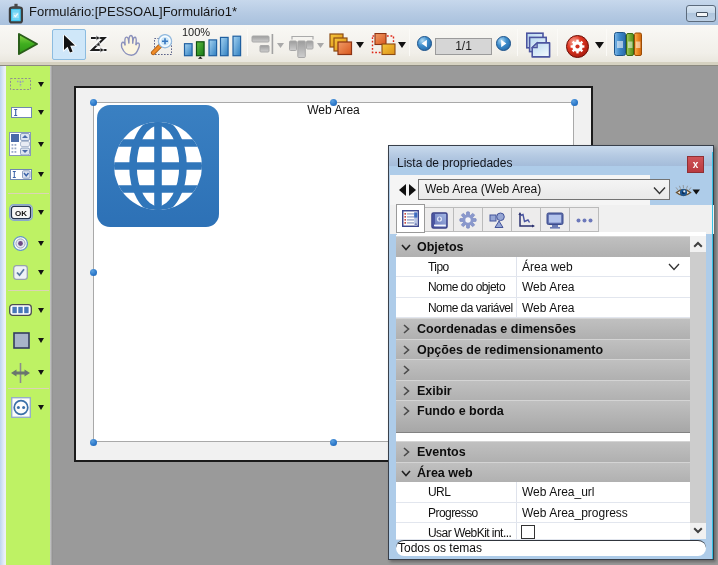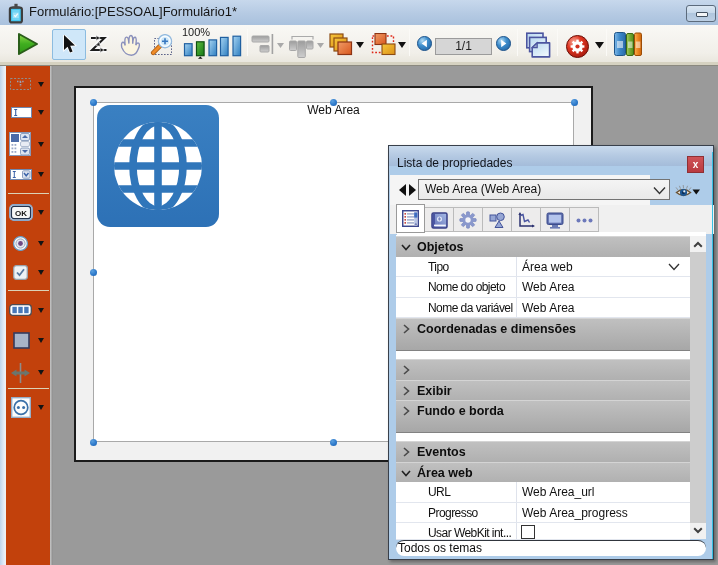--- a/index.html
+++ b/index.html
@@ -19,21 +19,21 @@
 
 #toolbar { position:absolute; left:0; top:25px; width:718px; height:41px;
   background:linear-gradient(#f9f8f5 0%, #f1efe9 70%, #e7e4da 100%);
   border-bottom:1px solid #8b897f; }
 #toolbar::after { content:""; position:absolute; left:0; bottom:0; width:100%; height:3px; background:#d6d2c1; }
 .tsep { position:absolute; top:4px; width:1px; height:27px; background:#cdc9ba; border-right:1px solid #fbfaf7; }
 #selarrow { position:absolute; left:52px; top:4px; width:34px; height:31px; background:#cfe7f9; border:1px solid #8cbce0; border-radius:2px; }
 .zoomtxt { position:absolute; left:166px; top:1px; width:60px; text-align:center; font-size:11px; color:#1a1a1a; }
 
 
-#sidebar { position:absolute; left:0; top:66px; width:53px; height:499px; background:#c2410c; }
+#sidebar { position:absolute; left:0; top:66px; width:53px; height:499px; background:#bef264; }
 #sidebar::before { content:""; position:absolute; left:0; top:0; width:6px; height:100%; background:linear-gradient(90deg,#bed6ee,#e6eef8 70%,#f1f1f1); }
 #sidebar::after { content:""; position:absolute; right:0; top:0; width:3px; height:100%; background:linear-gradient(90deg,#c8c8c8,#8a8a8a); }
 .ssep { position:absolute; left:8px; width:41px; height:1px; background:#dbd3b6; }
 .sdrop { position:absolute; left:38px; width:0; height:0; border-left:3.8px solid transparent; border-right:3.8px solid transparent; border-top:5px solid #141414; }
 .sicon { position:absolute; }
 
 
 #page { position:absolute; left:74px; top:86px; width:519px; height:376px; background:#f1f1f1; border:2px solid #1b1b1b; }
 #webobj { position:absolute; left:93px; top:102px; width:481px; height:340px; background:#fff; border:1px solid #a9a9a9; }
 #webobj .lbl { position:absolute; left:0; top:0px; width:100%; text-align:center; font-size:12px; color:#111; }
@@ -530,20 +530,26 @@
           <div class="vsep"></div>
           <div class="lab">Nome da variável</div>
           <div class="val">Web Area</div>
         </div>
       <div class="shead" style="top:83px">
           <svg class="chev" width="12" height="12" viewBox="0 0 12 12">
             <polyline points="4,2 8.5,6 4,10" fill="none" stroke="#4a4a4a" stroke-width="1.6"></polyline>
           </svg>
           <span class="txt">Coordenadas e dimensões</span>
         </div>
+      <div class="shead" style="top:103.5px">
+          <svg class="chev" width="12" height="12" viewBox="0 0 12 12">
+            <polyline points="4,2 8.5,6 4,10" fill="none" stroke="#4a4a4a" stroke-width="1.6"></polyline>
+          </svg>
+          <span class="txt">Opções de redimensionamento</span>
+        </div>
       <div class="shead" style="top:124px">
           <svg class="chev" width="12" height="12" viewBox="0 0 12 12">
             <polyline points="4,2 8.5,6 4,10" fill="none" stroke="#4a4a4a" stroke-width="1.6"></polyline>
           </svg>
         </div>
       <div class="shead" style="top:144.5px">
           <svg class="chev" width="12" height="12" viewBox="0 0 12 12">
             <polyline points="4,2 8.5,6 4,10" fill="none" stroke="#4a4a4a" stroke-width="1.6"></polyline>
           </svg>
           <span class="txt">Exibir</span>

